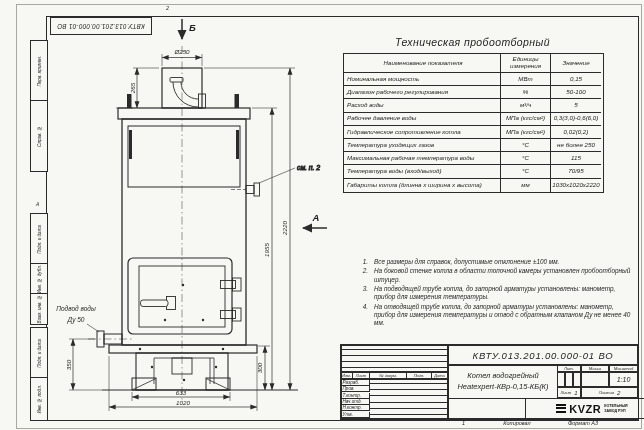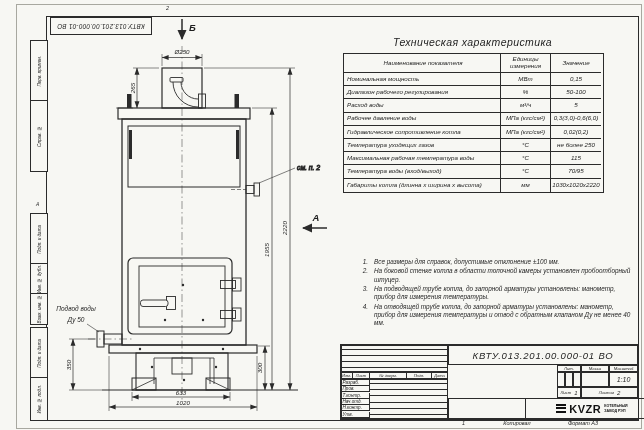--- a/index.html
+++ b/index.html
@@ -229,21 +229,21 @@
     <line x1="109" y1="407" x2="257" y2="407" stroke-width="0.7" marker-start="url(#dar)" marker-end="url(#dar)"></line>
     <text x="183" y="404.5" font-size="6.2" font-style="italic" text-anchor="middle" stroke="none">1020</text>
   </g>
 
   <g>
     <line x1="303" y1="228" x2="327" y2="228" stroke="#2b2b2b" stroke-width="1.5" marker-start="url(#var)"></line>
     <text x="316" y="221" font-size="9.5" font-style="italic" font-weight="600" text-anchor="middle">А</text>
   </g>
 </svg>
 
-<div class="abs tt-title">Техническая характеристика</div>
+<div class="abs tt-title">Техническая пробоотборный</div>
 <div class="abs tt">
   <div class="tc name" style="justify-content:center;text-align:center">Наименование показателя</div>
   <div class="tc">Единицы измерения</div>
   <div class="tc nr">Значение</div>
 
   <div class="tc name">Номинальная мощность</div>
   <div class="tc">МВт</div>
   <div class="tc nr">0,15</div>
 
   <div class="tc name">Диапазон рабочего регулирования</div>
@@ -294,20 +294,24 @@
     </div>
   <div class="note">
       <span class="nn">4.</span>
       <span class="ntxt">На отводящей трубе котла, до запорной арматуры установлены: манометр, прибор для измерения температуры и отвод с обратным клапаном Ду не менее 40 мм.</span>
     </div>
 </div>
 
 <div class="abs tb">
   <div class="c tb-doc">КВТУ.013.201.00.000-01 ВО</div>
 
+  <div class="c tb-name">
+    <span>Котел водогрейный</span>
+    <span>Heatexpert-КВр-0,15-КБ(К)</span>
+  </div>
 
   <div class="c rh" style="left:216px;top:20px;width:24px;height:7px">Лит.</div>
   <div class="c rh" style="left:240px;top:20px;width:28px;height:7px">Масса</div>
   <div class="c rh" style="left:268px;top:20px;width:29px;height:7px">Масштаб</div>
 
   <div class="c" style="left:216px;top:27px;width:8px;height:15px"></div>
   <div class="c" style="left:224px;top:27px;width:8px;height:15px"></div>
   <div class="c" style="left:232px;top:27px;width:8px;height:15px"></div>
   <div class="c" style="left:240px;top:27px;width:28px;height:15px"></div>
   <div class="c scale-v" style="left:268px;top:27px;width:29px;height:15px">1:10</div>

